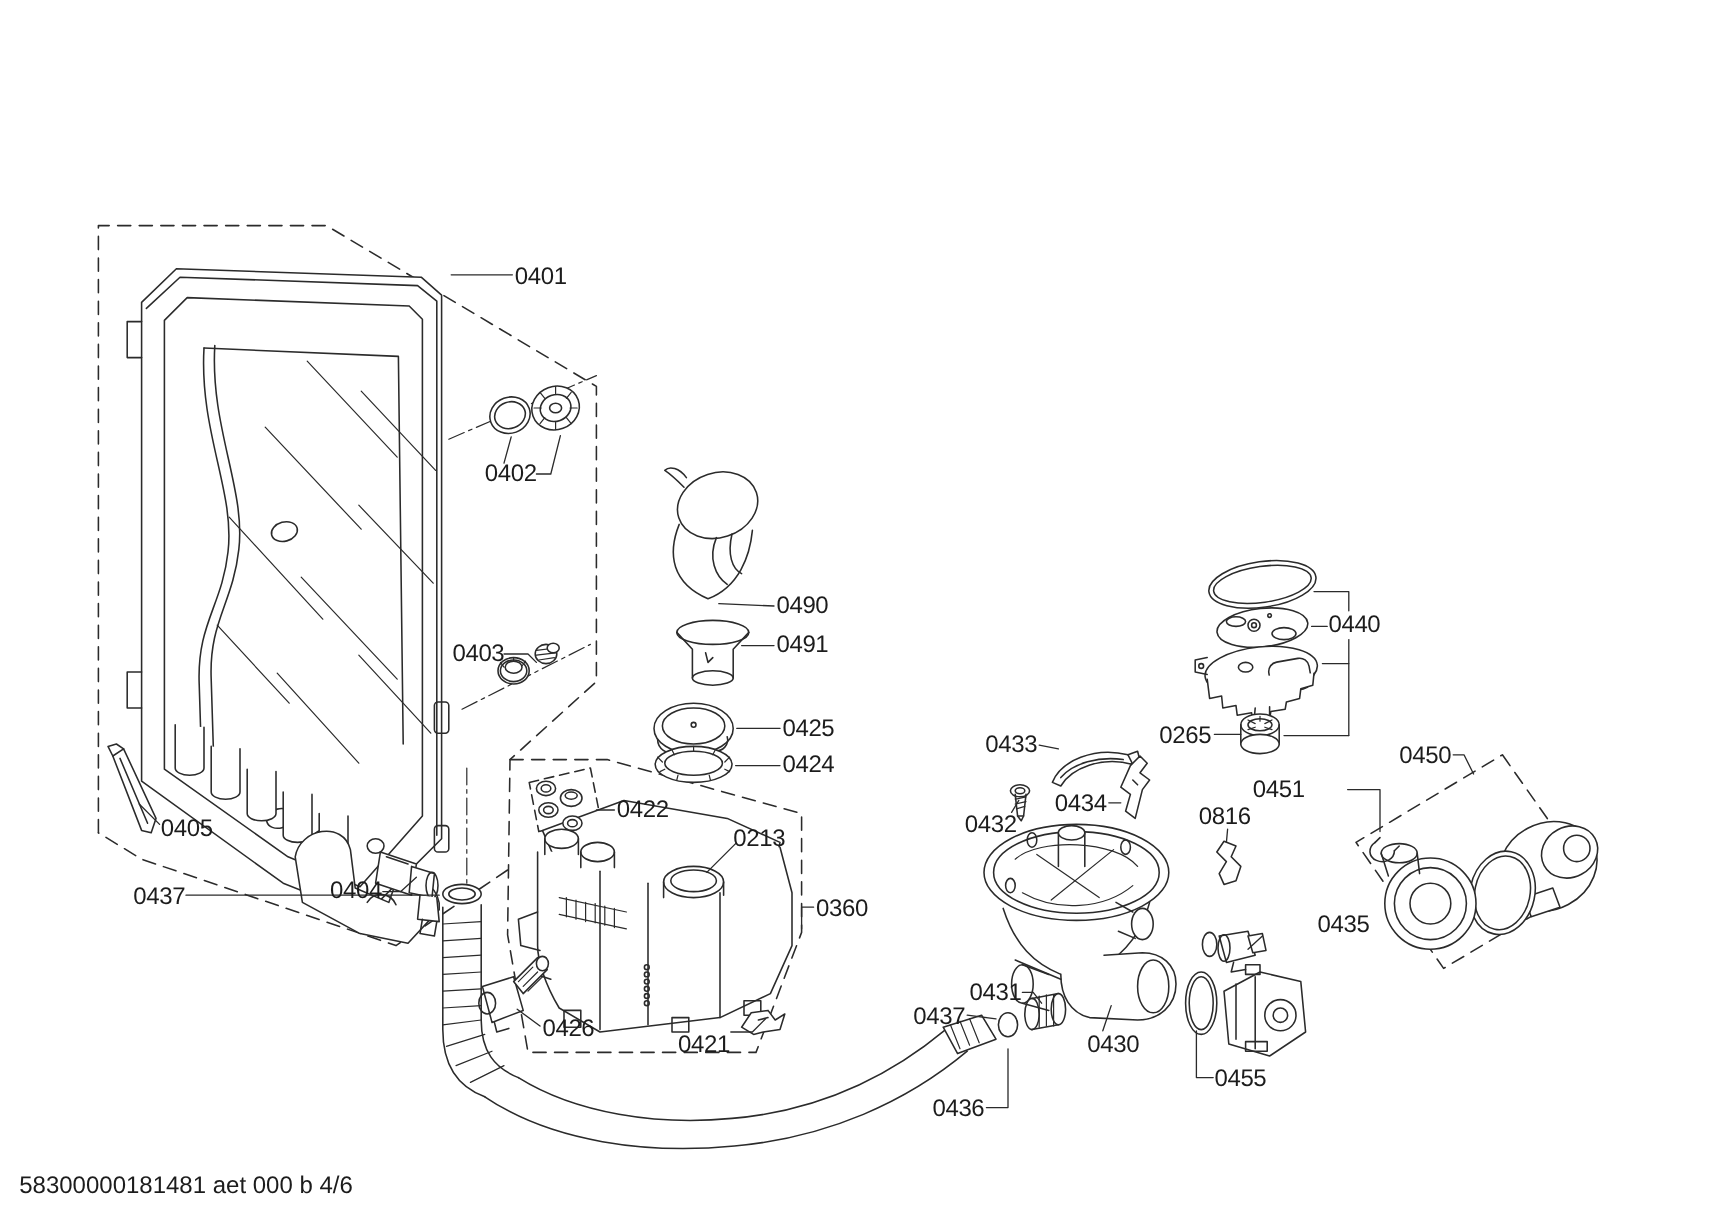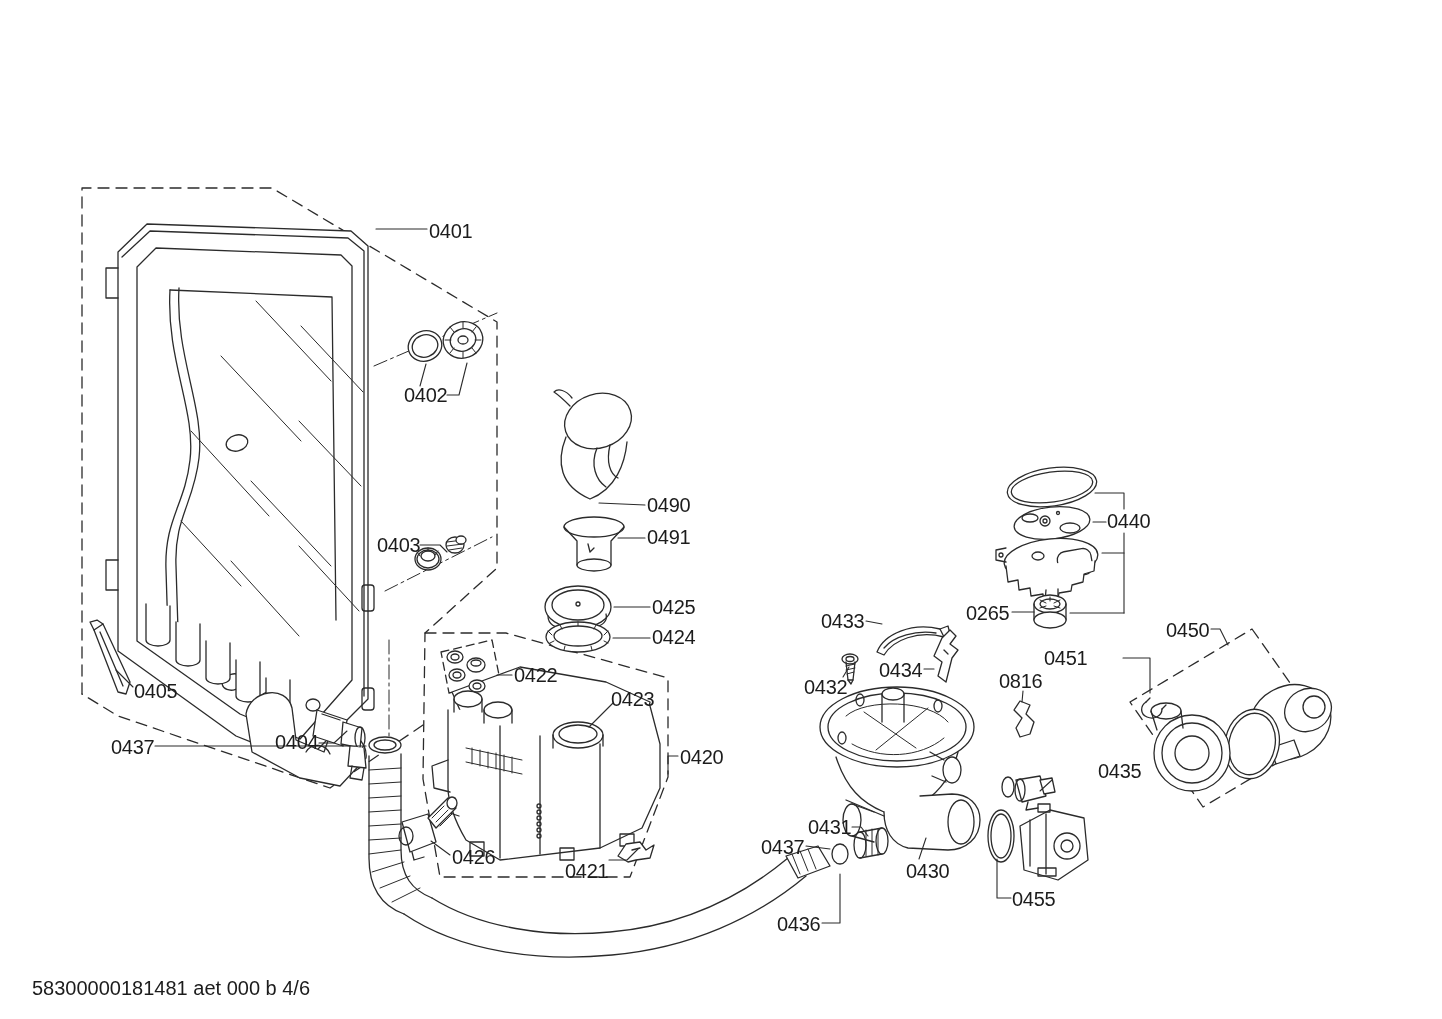--- a/index.html
+++ b/index.html
@@ -1,21 +1,21 @@
 <!DOCTYPE html>
 <html><head>
 <meta charset="utf-8">
 <style>
   html,body{margin:0;padding:0;background:#fff;}
   .stage{position:relative;width:1442px;height:1019px;background:#ffffff;
          font-family:"Liberation Sans",sans-serif;overflow:hidden;}
   .stage svg{position:absolute;left:0;top:0;}
   .part-label{position:absolute;font-size:20px;line-height:22px;color:#1c1c1c;
               letter-spacing:-0.3px;white-space:nowrap;cursor:pointer;}
-  .footer-text{position:absolute;left:16px;top:977px;font-size:20px;color:#1c1c1c;margin-left:16px;}
+  .footer-text{position:absolute;left:16px;top:977px;font-size:20px;color:#1c1c1c;}
   svg *{vector-effect:non-scaling-stroke;}
 </style>
 </head>
 <body>
 
 <div class="stage">
 
 <svg width="1442" height="1019" viewBox="0 0 1442 1019" fill="none" stroke="#2b2b2b" stroke-width="1.3" stroke-linecap="round" stroke-linejoin="round">
 
   <g stroke-dasharray="11 7">
@@ -439,22 +439,22 @@
   <div class="part-label" style="left:404px;top:384px">0402</div>
   <div class="part-label" style="left:377px;top:534px">0403</div>
   <div class="part-label" style="left:275px;top:731px">0404</div>
   <div class="part-label" style="left:134px;top:680px">0405</div>
   <div class="part-label" style="left:111px;top:736px">0437</div>
   <div class="part-label" style="left:647px;top:494px">0490</div>
   <div class="part-label" style="left:647px;top:526px">0491</div>
   <div class="part-label" style="left:652px;top:596px">0425</div>
   <div class="part-label" style="left:652px;top:626px">0424</div>
   <div class="part-label" style="left:514px;top:664px">0422</div>
-  <div class="part-label" style="left:611px;top:688px">0423</div>
-  <div class="part-label" style="left:680px;top:746px">0420</div>
+  <div class="part-label" style="left:611px;top:688px">0213</div>
+  <div class="part-label" style="left:680px;top:746px">0360</div>
   <div class="part-label" style="left:452px;top:846px">0426</div>
   <div class="part-label" style="left:565px;top:860px">0421</div>
   <div class="part-label" style="left:821px;top:610px">0433</div>
   <div class="part-label" style="left:804px;top:676px">0432</div>
   <div class="part-label" style="left:879px;top:659px">0434</div>
   <div class="part-label" style="left:966px;top:602px">0265</div>
   <div class="part-label" style="left:1107px;top:510px">0440</div>
   <div class="part-label" style="left:1166px;top:619px">0450</div>
   <div class="part-label" style="left:1044px;top:647px">0451</div>
   <div class="part-label" style="left:999px;top:670px">0816</div>

